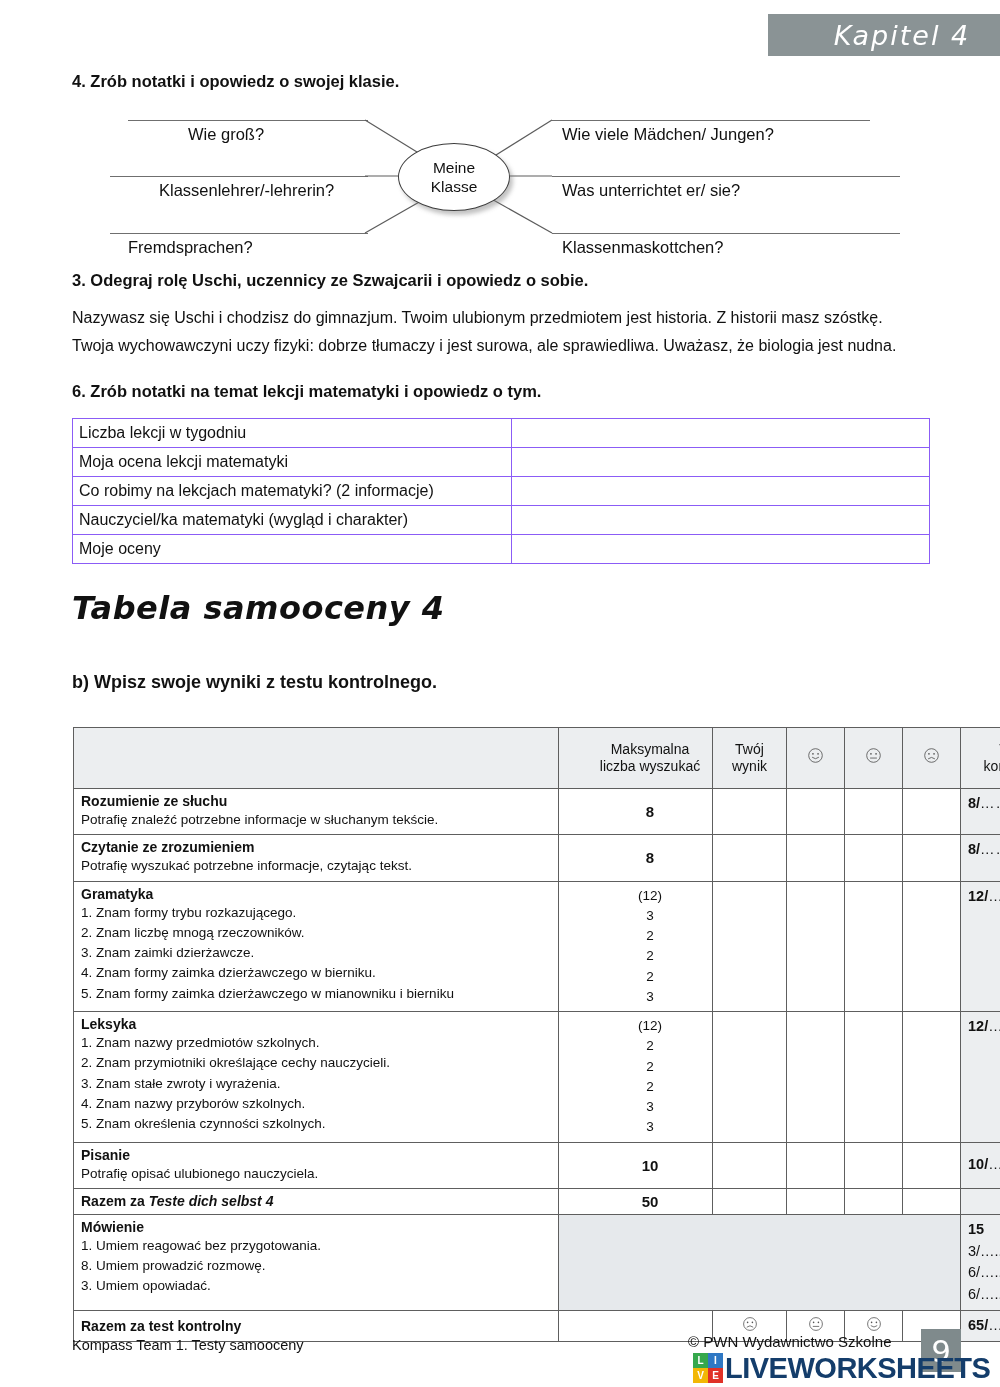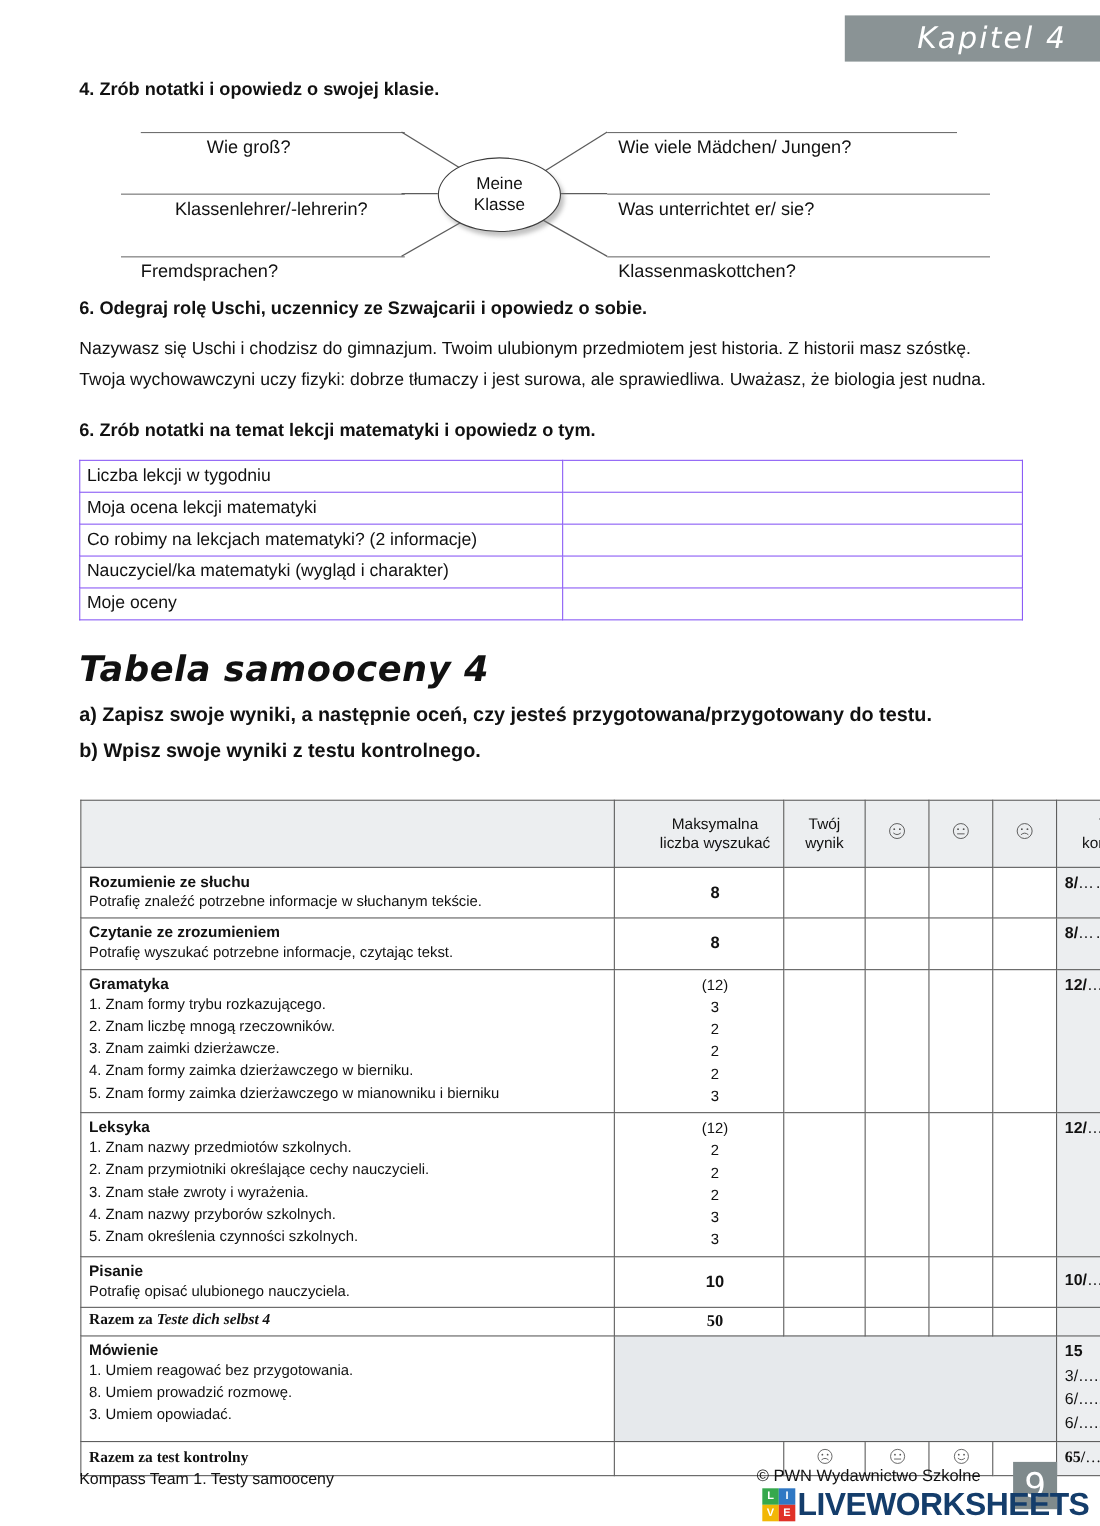--- a/index.html
+++ b/index.html
@@ -182,21 +182,21 @@
     line-height: 1.5;
   }
   .max-list span, .test-list span {
     display: block;
     line-height: 1.5;
   }
   .max-list .total { font-weight: normal; }
   .c-max.single { vertical-align: middle; font-weight: bold; font-size: 15px; }
   .c-test .tk { font-weight: bold; font-size: 14.5px; display:block; line-height:1.5;}
   .c-test .tk .dots { font-weight: normal; letter-spacing: 1px; }
-  .row-total td { font-weight: bold; font-family: Liberation Serif, serif; }
+  .row-total td { font-weight: bold; }
   .row-total .c-skill { font-weight: bold; font-size: 14px; }
   .shade { background: #e6e9ec; }
   .faces-row td { vertical-align: middle; }
 
   
   .footer-left {
     position: absolute;
     left: 72px;
     top: 1337px;
     font-size: 14.5px;
@@ -295,21 +295,21 @@
     <div class="mm-label" style="left:452px; top:20px;">Wie viele Mädchen/ Jungen?</div>
     <div class="mm-label" style="left:452px; top:76px;">Was unterrichtet er/ sie?</div>
     <div class="mm-label" style="left:452px; top:133px;">Klassenmaskottchen?</div>
 
     <div class="mm-ellipse">
       <span>Meine</span>
       <span>Klasse</span>
     </div>
   </div>
 
-  <div class="ex-title" style="left:72px; top:271px;">6. Odegraj rolę Uschi, uczennicy ze Szwajcarii i opowiedz o sobie.</div>
+  <div class="ex-title" style="left:72px; top:271px;">3. Odegraj rolę Uschi, uczennicy ze Szwajcarii i opowiedz o sobie.</div>
   <div class="para" style="left:72px; top:309px;">Nazywasz się Uschi i chodzisz do gimnazjum. Twoim ulubionym przedmiotem jest historia. Z historii masz szóstkę.</div>
   <div class="para" style="left:72px; top:337px;">Twoja wychowawczyni uczy fizyki: dobrze tłumaczy i jest surowa, ale sprawiedliwa. Uważasz, że biologia jest nudna.</div>
 
   <div class="ex-title" style="left:72px; top:382px;">6. Zrób notatki na temat lekcji matematyki i opowiedz o tym.</div>
 
   <table class="notes-table">
     <tbody>
       <tr>
         <td>Liczba lekcji w tygodniu</td>
         <td class="answer"></td>
@@ -327,21 +327,20 @@
         <td class="answer"></td>
       </tr>
       <tr>
         <td>Moje oceny</td>
         <td class="answer"></td>
       </tr>
     </tbody>
   </table>
 
   <div class="tabela-heading">Tabela samooceny 4</div>
-  <div class="tabela-sub" style="top:639px;">a) Zapisz swoje wyniki, a następnie oceń, czy jesteś przygotowana/przygotowany do testu.</div>
   <div class="tabela-sub" style="top:672px;">b) Wpisz swoje wyniki z testu kontrolnego.</div>
 
   <table class="assess-table">
     <thead>
       <tr>
         <td class="c-skill"></td>
         <td class="c-max">
           <div>Maksymalna</div>
           <div>liczba wyszukać</div>
         </td>

